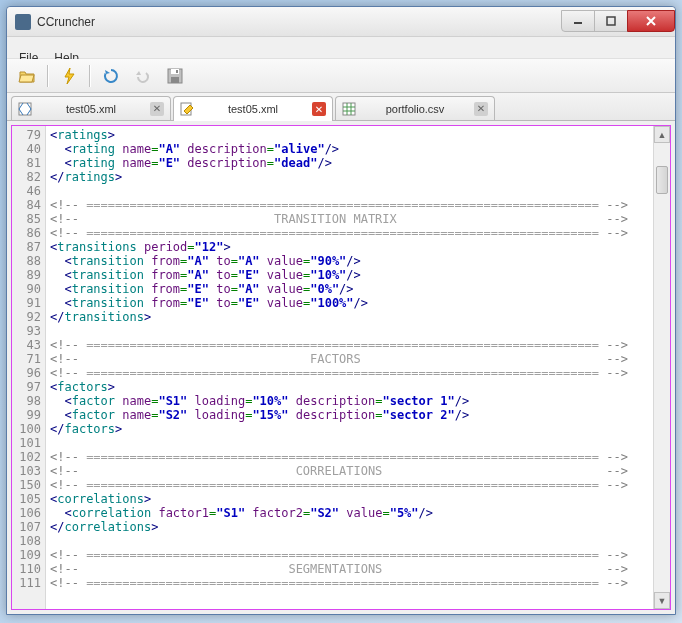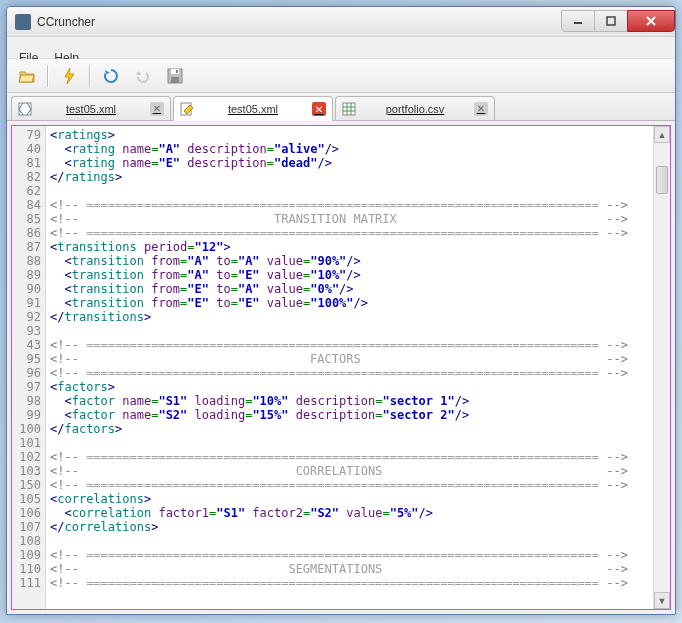--- a/index.html
+++ b/index.html
@@ -11,21 +11,21 @@
 .winbtns { display:flex; height:22px; margin-top:-2px; }
 .winbtn { width:34px; height:22px; display:flex; align-items:center; justify-content:center; border:1px solid #b8b8b8; background:linear-gradient(#f4f4f4,#dcdcdc); margin-left:-1px; font-size:11px; color:#444; cursor:default; }
 .winbtn.min { border-radius:0 0 0 4px; }
 .winbtn.close { width:48px; background:linear-gradient(#e87878,#c83030); color:#fff; border-color:#a82020; border-radius:0 0 4px 0; font-size:14px; font-weight:bold; }
 .menubar { height:22px; background:#f0f0f0; display:flex; align-items:center; padding:0 4px; border-bottom:1px solid #e0e0e0; }
 .menuitem { padding:2px 8px; color:#333; cursor:default;margin-top:20px; }
 .menuitem u { text-decoration:underline; }
 .toolbar { height:34px; background:linear-gradient(#fafafa,#ececec); border-bottom:1px solid #c8c8c8; display:flex; align-items:center; padding:0 6px; gap:4px; }
 .tbtn { width:28px; height:26px; display:flex; align-items:center; justify-content:center; border:1px solid transparent; border-radius:3px; cursor:default; }
 .tsep { width:2px; height:22px; border-left:1px solid #c0c0c0; border-right:1px solid #fff; margin:0 2px; }
-.tabbar { height:28px; background:linear-gradient(#f4f4f4,#e8e8e8); border-bottom:1px solid #b8b8b8; display:flex; align-items:flex-end; padding:0 4px;text-decoration:underline; }
+.tabbar { height:28px; background:linear-gradient(#f4f4f4,#e8e8e8); border-bottom:1px solid #b8b8b8; display:flex; align-items:flex-end; padding:0 4px; }
 .tab { height:24px; min-width:160px; background:linear-gradient(#f8f8f8,#e8e8e8); border:1px solid #b8b8b8; border-bottom:none; border-radius:4px 4px 0 0; display:flex; align-items:center; padding:0 6px; margin-right:2px; gap:6px; cursor:default; }
 .tab.active { background:#fff; height:25px; margin-bottom:-1px; }
 .tab-icon { width:14px; height:14px; flex:none; }
 .tab-label { flex:1; text-align:center; color:#333; font-size:11px; }
 .tab-close { width:14px; height:14px; background:#d0d0d0; border-radius:2px; color:#666; font-size:10px; display:flex; align-items:center; justify-content:center; cursor:default; }
 .tab-close.red { background:#d84430; color:#fff; }
 .editor-wrap { flex:1; margin:4px; background:#fff; border:1px solid #d946ef; display:flex; overflow:hidden; }
 .gutter { width:34px; background:#f0f0f0; border-right:1px solid #d8d8d8; color:#888; font-family:Consolas,monospace; font-size:12px; text-align:right; padding:2px 4px 2px 0; line-height:14px; }
 .code { flex:1; font-family:Consolas,monospace; font-size:12px; line-height:14px; padding:2px 4px; white-space:pre; color:#000; overflow:hidden; }
 .scrollbar { width:17px; background:#f0f0f0; border-left:1px solid #d8d8d8; position:relative; }
@@ -138,33 +138,33 @@
         <span class="tab-close">✕</span>
       </div>
     </div>
 
   <div class="editor-wrap">
     <div class="gutter" id="gutter">
         <span class="gline">79</span>
         <span class="gline">40</span>
         <span class="gline">81</span>
         <span class="gline">82</span>
-        <span class="gline">62</span>
+        <span class="gline">46</span>
         <span class="gline">84</span>
         <span class="gline">85</span>
         <span class="gline">86</span>
         <span class="gline">87</span>
         <span class="gline">88</span>
         <span class="gline">89</span>
         <span class="gline">90</span>
         <span class="gline">91</span>
         <span class="gline">92</span>
         <span class="gline">93</span>
         <span class="gline">43</span>
-        <span class="gline">95</span>
+        <span class="gline">71</span>
         <span class="gline">96</span>
         <span class="gline">97</span>
         <span class="gline">98</span>
         <span class="gline">99</span>
         <span class="gline">100</span>
         <span class="gline">101</span>
         <span class="gline">102</span>
         <span class="gline">103</span>
         <span class="gline">150</span>
         <span class="gline">105</span>

